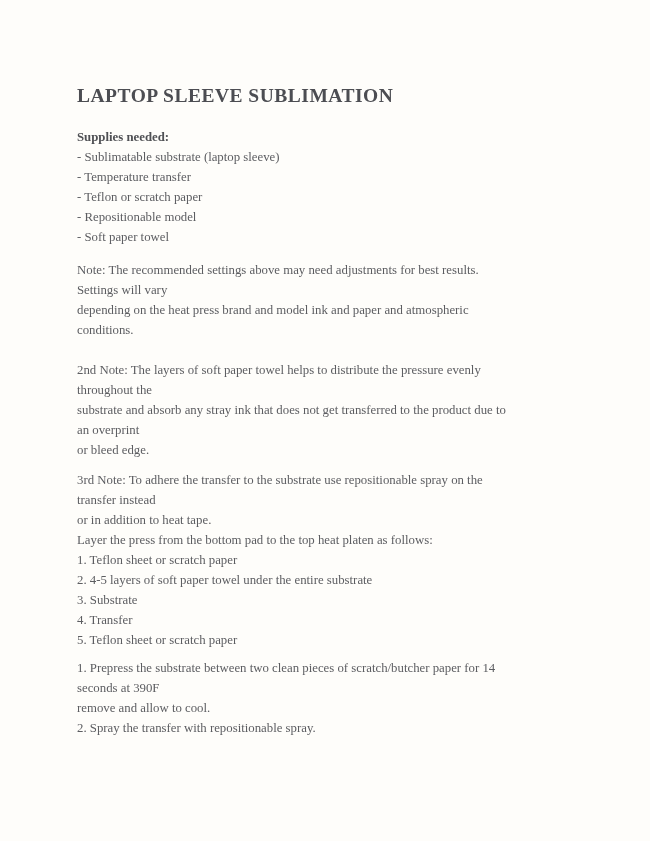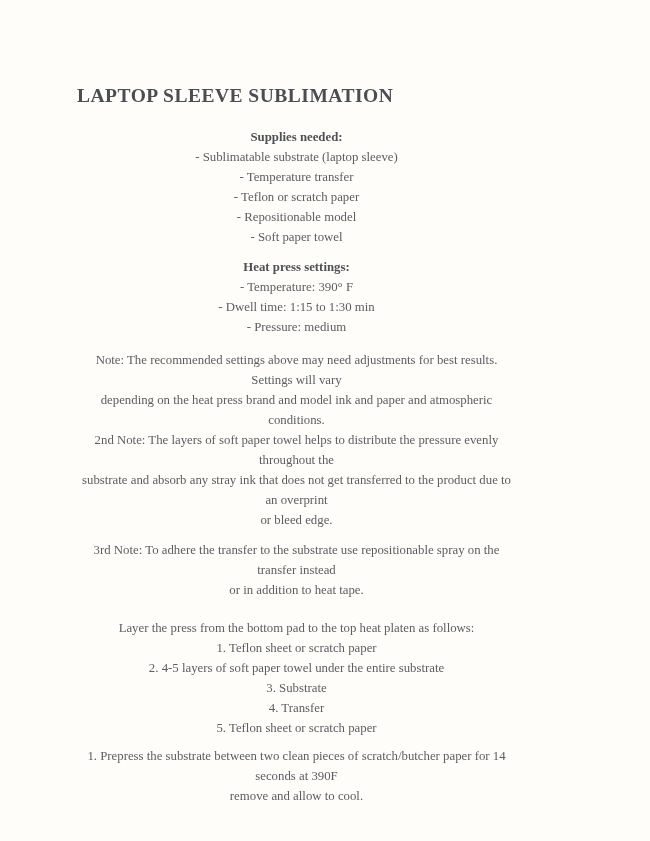--- a/index.html
+++ b/index.html
@@ -22,59 +22,53 @@
   }
   .doc-title {
     margin: 0;
     font-size: 19.5px;
     line-height: 24px;
     font-weight: bold;
     letter-spacing: 0.5px;
     color: #4c4d52;
     font-family: "Liberation Serif", serif;
   }
-  .section { max-width: 565px; text-align: center; }
+  .section { max-width: 565px; }
   .section p { margin: 0; }
   .heading {
     font-weight: bold;
     color: #4f5054;
   }
   .para {
     white-space: pre-line;
   }
   .s-supplies { margin-top: 19px; }
   .s-heat     { margin-top: 10px; }
   .s-note1    { margin-top: 13px; }
-  .s-note2    { }
+  .s-note2    { margin-top: 20px; }
   .s-note3    { margin-top: 10px; }
-  .s-layer    { margin-top: 18px; }
+  .s-layer    { }
   .s-steps    { margin-top: 8px;  }
 </style>
 </head>
 <body>
 
 <div class="page">
 
   <h1 class="doc-title">LAPTOP SLEEVE SUBLIMATION</h1>
 
   <div class="section s-supplies">
     <p class="heading">Supplies needed:</p>
     <p>- Sublimatable substrate (laptop sleeve)</p>
     <p>- Temperature transfer</p>
     <p>- Teflon or scratch paper</p>
     <p>- Repositionable model</p>
     <p>- Soft paper towel</p>
   </div>
 
-  <div class="section s-heat">
-    <p class="heading">Heat press settings:</p>
-    <p>- Temperature: 390° F</p>
-    <p>- Dwell time: 1:15 to 1:30 min</p>
-    <p>- Pressure: medium</p>
-  </div>
 
   <div class="section s-note1">
     <p class="para">Note: The recommended settings above may need adjustments for best results. Settings will vary
 depending on the heat press brand and model ink and paper and atmospheric conditions.</p>
   </div>
 
   <div class="section s-note2">
     <p class="para">2nd Note: The layers of soft paper towel helps to distribute the pressure evenly throughout the
 substrate and absorb any stray ink that does not get transferred to the product due to an overprint
 or bleed edge.</p>
@@ -90,15 +84,16 @@
     <p>1. Teflon sheet or scratch paper</p>
     <p>2. 4-5 layers of soft paper towel under the entire substrate</p>
     <p>3. Substrate</p>
     <p>4. Transfer</p>
     <p>5. Teflon sheet or scratch paper</p>
   </div>
 
   <div class="section s-steps">
     <p class="para">1. Prepress the substrate between two clean pieces of scratch/butcher paper for 14 seconds at 390F
 remove and allow to cool.</p>
+    <p class="para">2. Spray the transfer with repositionable spray.</p>
   </div>
 
 </div>
 
 </body></html>

